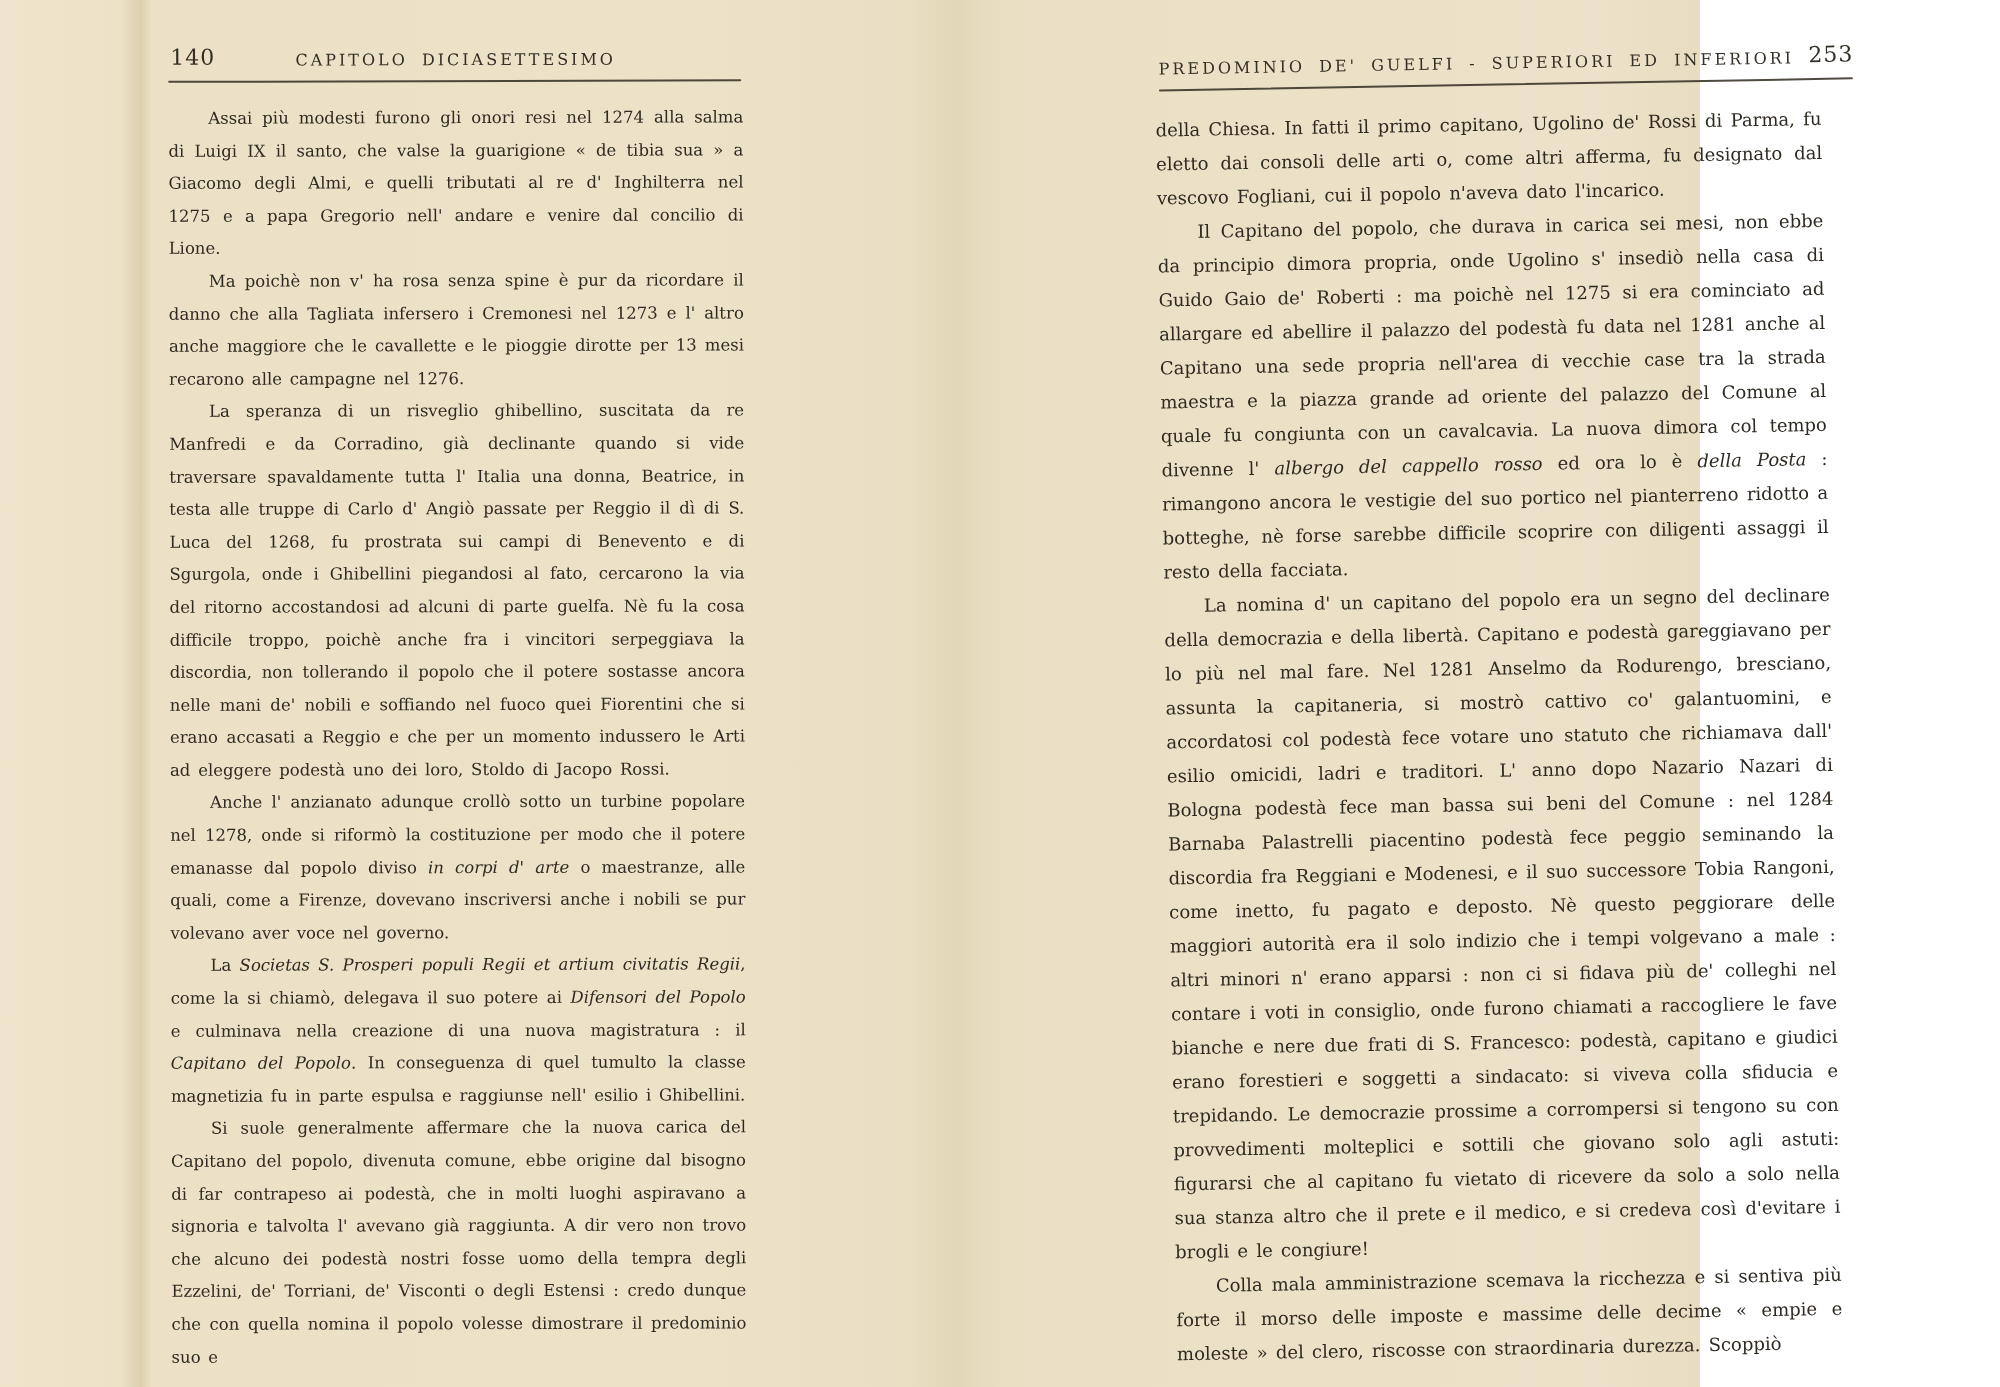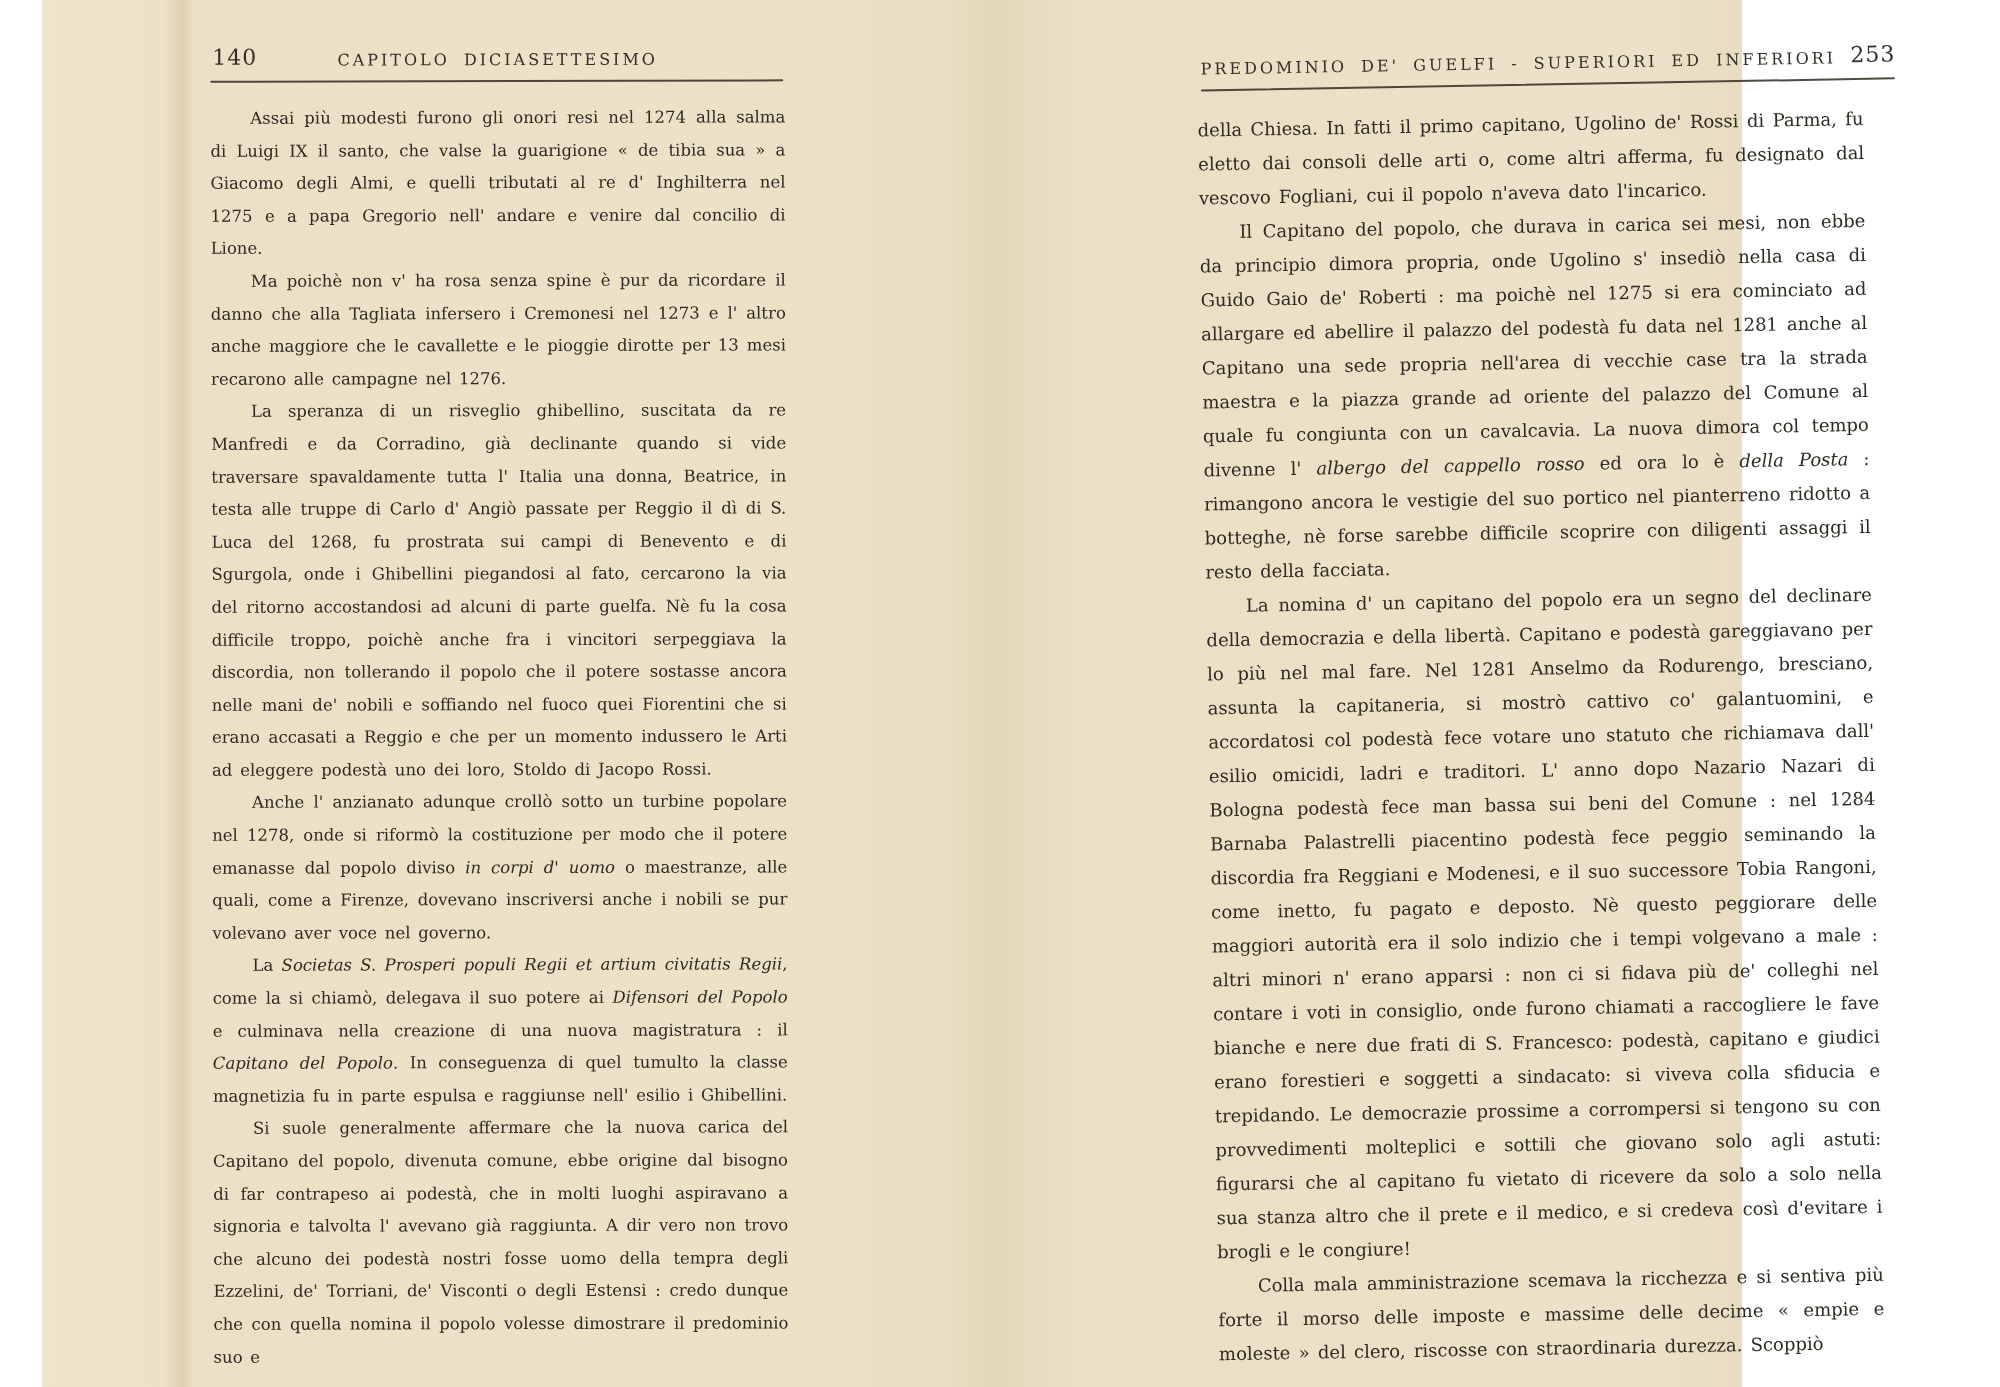--- a/index.html
+++ b/index.html
@@ -25,21 +25,20 @@
         #ece1c6 152px,
         #ece2c8 690px,
         #eadfc4 900px,
         #e3d7b8 958px,
         #e7dcc0 985px,
         #ebe0c5 1030px,
         #ece2c9 1600px,
         #e2d5b6 1857px,
         #eadfc5 1872px,
         #efe4cb 2000px);
-    margin-left: 42px;
   }
   .page {
     position: absolute;
     color: #2f2a22;
   }
   .page-abs { position: absolute; }
 
   .pagenum {
     font-size: 22px;
     letter-spacing: 1px;
@@ -91,21 +90,21 @@
 <div class="spread">
 
   <div class="page left-page">
     <div class="page-abs pagenum lp-num">140</div>
     <div class="page-abs running-title lp-title">CAPITOLO DICIASETTESIMO</div>
     <div class="page-abs rule lp-rule"></div>
     <div class="page-abs page-body lp-body" id="left-body">
         <p><span>Assai più modesti furono gli onori resi nel 1274 alla salma di Luigi IX il santo, che valse la guarigione « de tibia sua » a Giacomo degli Almi, e quelli tributati al re d' Inghilterra nel 1275 e a papa Gregorio nell' andare e venire dal concilio di Lione.</span></p>
         <p><span>Ma poichè non v' ha rosa senza spine è pur da ricordare il danno che alla Tagliata infersero i Cremonesi nel 1273 e l' altro anche maggiore che le cavallette e le pioggie dirotte per 13 mesi recarono alle campagne nel 1276.</span></p>
         <p><span>La speranza di un risveglio ghibellino, suscitata da re Manfredi e da Corradino, già declinante quando si vide traversare spavaldamente tutta l' Italia una donna, Beatrice, in testa alle truppe di Carlo d' Angiò passate per Reggio il dì di S. Luca del 1268, fu prostrata sui campi di Benevento e di Sgurgola, onde i Ghibellini piegandosi al fato, cercarono la via del ritorno accostandosi ad alcuni di parte guelfa. Nè fu la cosa difficile troppo, poichè anche fra i vincitori serpeggiava la discordia, non tollerando il popolo che il potere sostasse ancora nelle mani de' nobili e soffiando nel fuoco quei Fiorentini che si erano accasati a Reggio e che per un momento indussero le Arti ad eleggere podestà uno dei loro, Stoldo di Jacopo Rossi.</span></p>
-        <p><span>Anche l' anzianato adunque crollò sotto un turbine popolare nel 1278, onde si riformò la costituzione per modo che il potere emanasse dal popolo diviso </span><em>in corpi d' uomo</em><span> o maestranze, alle quali, come a Firenze, dovevano inscriversi anche i nobili se pur volevano aver voce nel governo.</span></p>
+        <p><span>Anche l' anzianato adunque crollò sotto un turbine popolare nel 1278, onde si riformò la costituzione per modo che il potere emanasse dal popolo diviso </span><em>in corpi d' arte</em><span> o maestranze, alle quali, come a Firenze, dovevano inscriversi anche i nobili se pur volevano aver voce nel governo.</span></p>
         <p><span>La </span><em>Societas S. Prosperi populi Regii et artium civitatis Regii</em><span>, come la si chiamò, delegava il suo potere ai </span><em>Difensori del Popolo</em><span> e culminava nella creazione di una nuova magistratura : il </span><em>Capitano del Popolo</em><span>. In conseguenza di quel tumulto la classe magnetizia fu in parte espulsa e raggiunse nell' esilio i Ghibellini.</span></p>
         <p><span>Si suole generalmente affermare che la nuova carica del Capitano del popolo, divenuta comune, ebbe origine dal bisogno di far contrapeso ai podestà, che in molti luoghi aspiravano a signoria e talvolta l' avevano già raggiunta. A dir vero non trovo che alcuno dei podestà nostri fosse uomo della tempra degli Ezzelini, de' Torriani, de' Visconti o degli Estensi : credo dunque che con quella nomina il popolo volesse dimostrare il predominio suo e</span></p>
       </div>
   </div>
 
   <div class="page right-page">
     <div class="page-abs running-title rp-title">PREDOMINIO DE' GUELFI - SUPERIORI ED INFERIORI</div>
     <div class="page-abs pagenum rp-num">253</div>
     <div class="page-abs rule rp-rule"></div>
     <div class="page-abs page-body rp-body" id="right-body">

